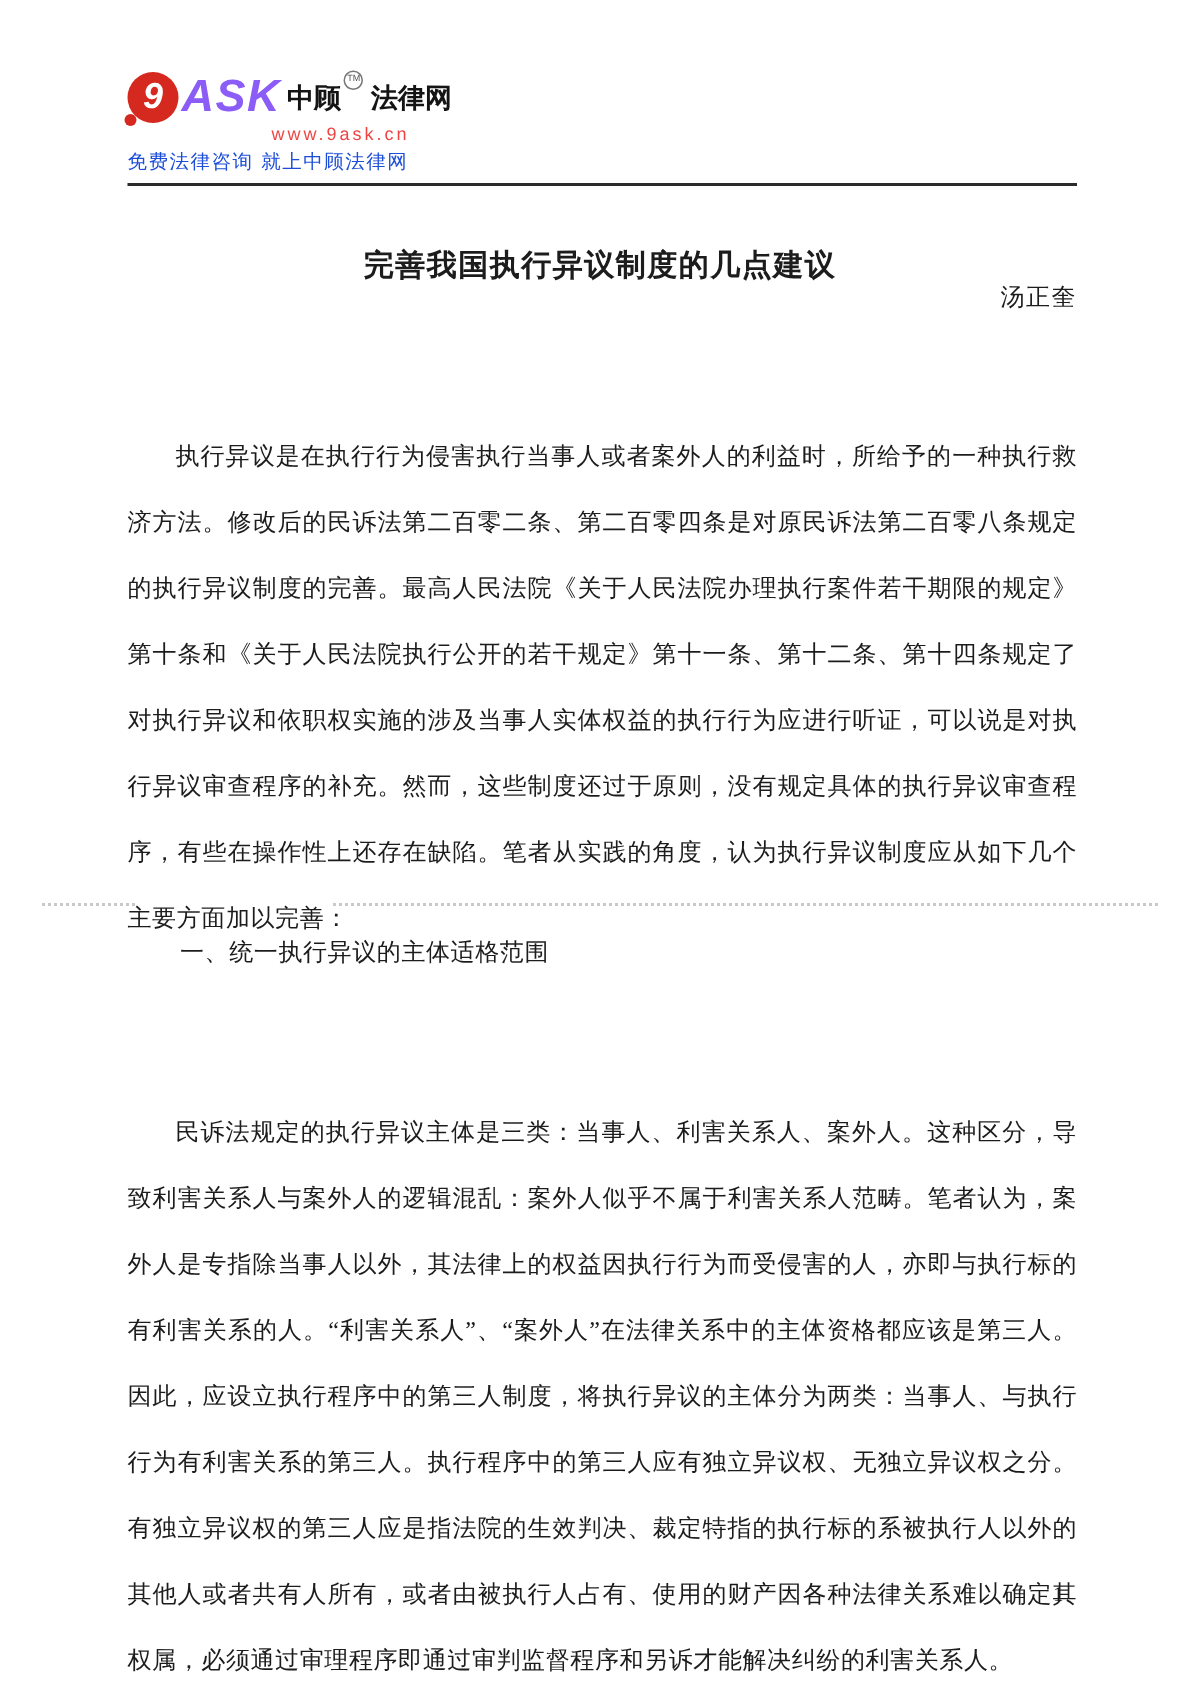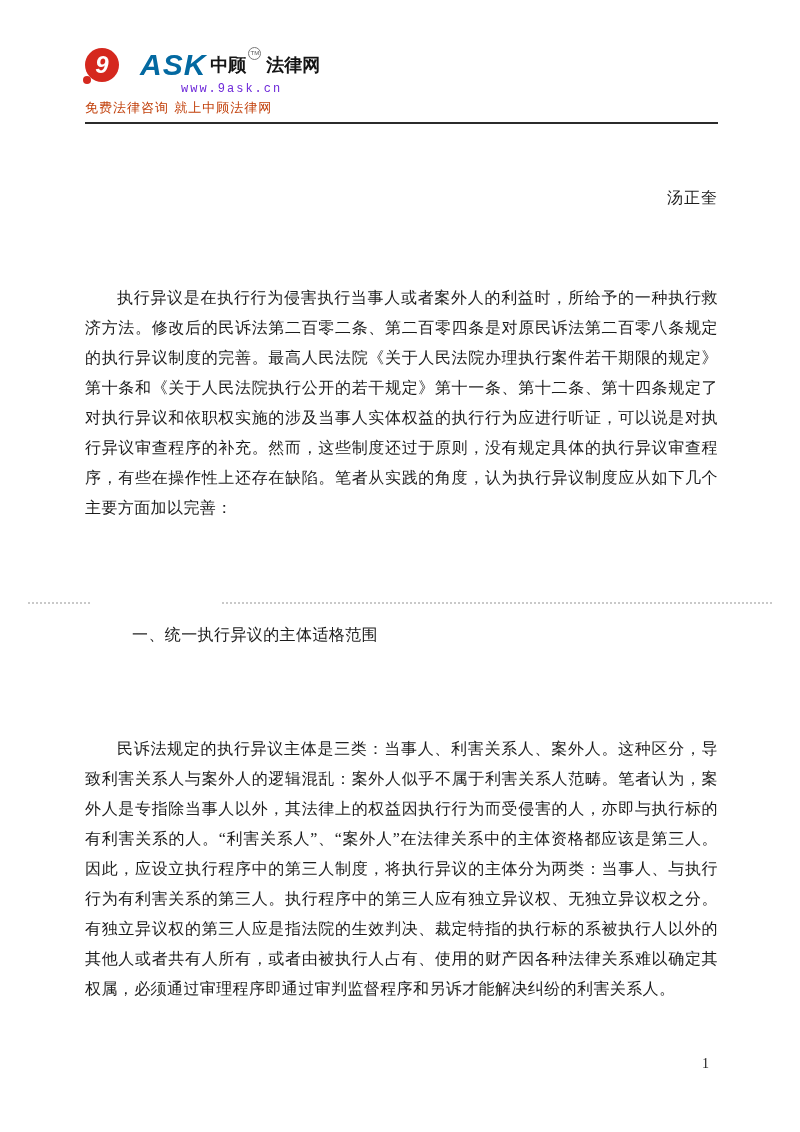--- a/index.html
+++ b/index.html
@@ -29,78 +29,78 @@
   }
   .logo-badge::after {   
     content: "";
     position: absolute;
     left: -2px; bottom: -2px;
     width: 8px; height: 8px;
     background: #d5281e;
     border-radius: 50%;
   }
   .logo-ask {
-    color: #0369a1;
+    color: #8b5cf6;
     font-family: "Liberation Sans", sans-serif;
     font-style: italic; font-weight: 800;
     font-size: 30px; letter-spacing: 1px;
-    margin-left: 21px;
+    margin-left: 2px;
   }
   .logo-cn {
     font-family: "DejaVu Sans", sans-serif;
     font-weight: bold; font-size: 18px; color: #141414;
     margin-left: 4px; white-space: nowrap;
   }
   .logo-tm {
     font-family: "Liberation Sans", sans-serif;
     font-size: 6px; color: #555;
     border: 1px solid #777; border-radius: 50%;
     width: 11px; height: 11px; line-height: 11px;
     text-align: center;
     align-self: flex-start;
     margin: 2px 1px 0 2px;
     flex: 0 0 auto;
   }
   .logo-url {
-    font-family: Liberation Mono, monospace;
-    color: #6d28d9; font-size: 12px; letter-spacing: 2px;
+    font-family: Liberation Sans, sans-serif;
+    color: #ef4444; font-size: 12px; letter-spacing: 2px;
     margin: -3px 0 0 96px;
   }
   .tagline {
     font-family: "DejaVu Sans", sans-serif;
-    color: #c2410c; font-size: 13px; letter-spacing: 1px;
+    color: #1d4ed8; font-size: 13px; letter-spacing: 1px;
     margin-top: 3px;
   }
   .header-rule {
     border: 0;
     border-top: 2px solid #2b2b2b;
     margin: 5px 0 0 0;
   }
 
   
   .article-title {
     position: absolute; top: 150px; left: 0; width: 800px;
     text-align: center;
     font-size: 20px; font-weight: bold; letter-spacing: 1px;
   }
   .author-line {
     position: absolute; top: 188px; right: 82px;
     font-size: 16px; letter-spacing: 1px;
   }
   .para {
     position: absolute; left: 85px; width: 633px;
-    font-size: 16px; line-height: 30px;
+    font-size: 16px; line-height: 44px;
     letter-spacing: 0.4px;
     text-align: justify;
     text-indent: 2em;
     color: #1c1c1c;
   }
   .para1 { top: 267px; }
   .section-heading {
-    position: absolute; left: 100px; top: 625px; width: 633px;
+    position: absolute; left: 88px; top: 625px; width: 633px;
     font-size: 16px; letter-spacing: 0.4px;
     text-indent: 2em;
   }
   .para2 { top: 718px; }
 
   
   .dotted-sep { position: absolute; top: 602px; left: 0; width: 800px; height: 3px; }
   .dotted-sep .seg { position: absolute; top: 0; border-top: 2px dotted #c9c9c9; }
   .dotted-sep .seg1 { left: 28px;  width: 62px; }
   .dotted-sep .seg2 { left: 222px; width: 550px; }
@@ -122,20 +122,21 @@
       <span class="logo-ask">ASK</span>
       <span class="logo-cn">中顾</span>
       <span class="logo-tm">TM</span>
       <span class="logo-cn">法律网</span>
     </div>
     <div class="logo-url">www.9ask.cn</div>
     <div class="tagline">免费法律咨询 就上中顾法律网</div>
     <hr class="header-rule">
   </header>
 
+  <h1 class="article-title">完善我国执行异议制度的几点建议</h1>
 
   <div class="author-line">汤正奎</div>
 
   <p class="para para1">执行异议是在执行行为侵害执行当事人或者案外人的利益时，所给予的一种执行救济方法。修改后的民诉法第二百零二条、第二百零四条是对原民诉法第二百零八条规定的执行异议制度的完善。最高人民法院《关于人民法院办理执行案件若干期限的规定》第十条和《关于人民法院执行公开的若干规定》第十一条、第十二条、第十四条规定了对执行异议和依职权实施的涉及当事人实体权益的执行行为应进行听证，可以说是对执行异议审查程序的补充。然而，这些制度还过于原则，没有规定具体的执行异议审查程序，有些在操作性上还存在缺陷。笔者从实践的角度，认为执行异议制度应从如下几个主要方面加以完善：</p>
 
   <div class="dotted-sep">
     <span class="seg seg1"></span>
     <span class="seg seg2"></span>
   </div>
 

